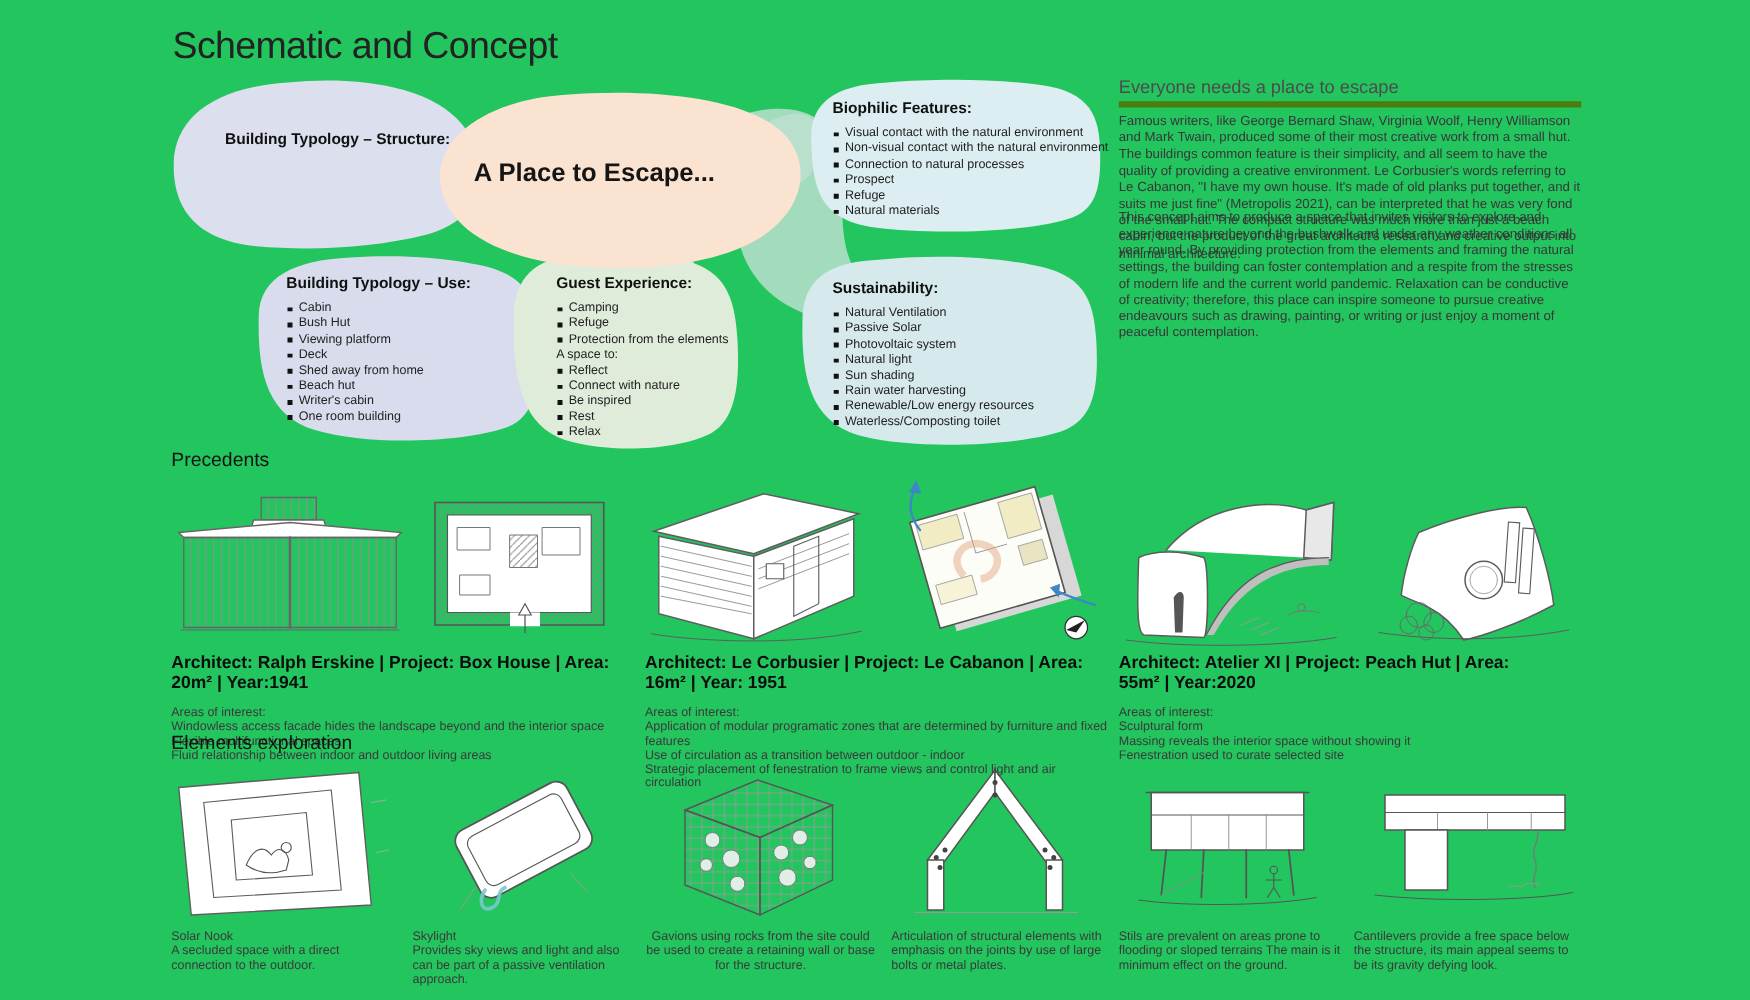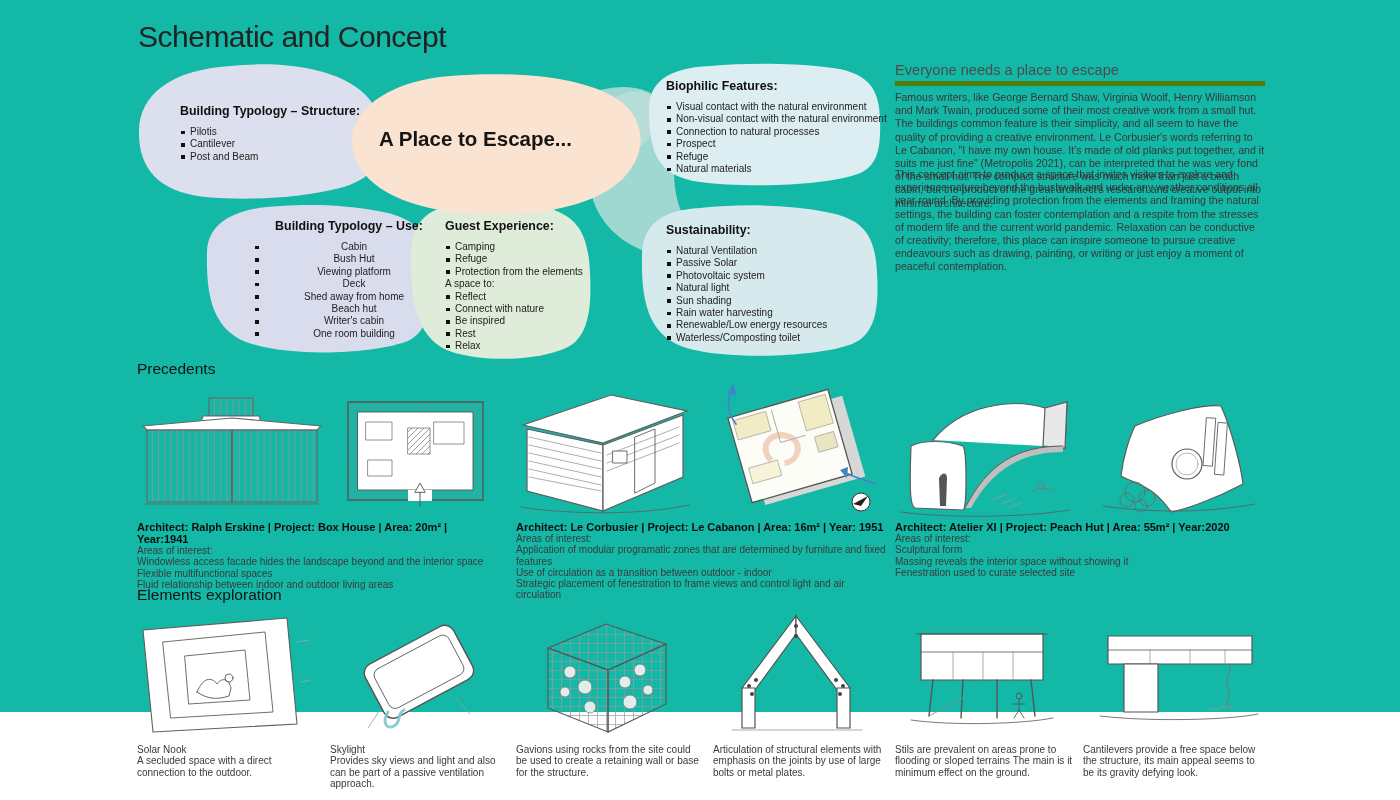--- a/index.html
+++ b/index.html
@@ -1,34 +1,34 @@
 <!DOCTYPE html>
 <html><head>
 <meta charset="utf-8">
 <style>
   * { margin:0; padding:0; box-sizing:border-box; }
   html,body { width:1400px; height:800px; background:#ffffff; overflow:hidden;
               font-family:"Liberation Sans", sans-serif; color:#2e2e2e; }
-  .board { position:relative; width:1400px; height:712px; background:#14b8a6;text-decoration:underline; }
+  .board { position:relative; width:1400px; height:800px; background:#22c55e;text-decoration:underline; }
   .abs { position:absolute; }
   #blob-layer { position:absolute; left:0; top:0; width:1400px; height:800px; z-index:0; }
   .txt { position:absolute; z-index:2; }
   h1.page-title { font-size:30px; font-weight:400; letter-spacing:-0.5px; color:#222; }
   .bubble-title { font-size:12.4px; font-weight:bold; color:#101010; }
   .bubble ul { list-style:none; margin-top:8px; }
   .bubble li { position:relative; font-size:10px; line-height:12.4px; color:#222; padding-left:10px; }
   .bubble li::before { content:""; position:absolute; left:1px; top:4.6px; width:3.6px; height:3.6px; background:#111; }
   .bubble li.no-bullet { padding-left:0; }
   .bubble li.no-bullet::before { display:none; }
   .center-label { font-size:20.5px; font-weight:bold; color:#151515; text-align:center; }
   .essay { width:370px; }
   .essay h2 { font-size:14.6px; font-weight:400; color:#4c4c4c; border-bottom:5px solid #4d7c0f; padding-bottom:3px; margin-bottom:5px; }
   .essay p { font-size:10.6px; line-height:13.2px; color:#373737; }
   .section-h { font-size:15.5px; font-weight:400; color:#121212; }
-  .cap-bold { font-size:11px; font-weight:bold; color:#0d0d0d; margin-bottom:0; }
+  .cap-bold { font-size:14px; font-weight:bold; color:#0d0d0d; margin-bottom:12px; }
   .cap-line { font-size:10px; line-height:11.3px; color:#3a3a3a; }
   .el-title { font-size:10px; line-height:11.3px; color:#3a3a3a; }
   .el-body { font-size:10px; line-height:11.3px; color:#3a3a3a; }
   svg.sk { position:absolute; z-index:1; overflow:visible; }
   svg.sk path, svg.sk rect, svg.sk polygon, svg.sk circle, svg.sk line, svg.sk polyline
       { vector-effect:non-scaling-stroke; }
 </style>
 </head>
 <body>
 
@@ -57,42 +57,37 @@
     <path d="M460,204 C428,207 412,222 411,252 C410,300 416,340 452,352 C488,363 540,360 566,348 C588,338 592,310 590,272 C588,234 578,214 542,207 C515,201 488,201 460,204 Z" fill="#e0ecda"></path>
     <path d="M700,208 C660,210 643,226 642,254 C641,300 647,338 690,349 C732,360 818,357 852,344 C876,334 879,308 877,272 C875,238 866,219 826,212 C786,204 740,204 700,208 Z" fill="#d6e9ec"></path>
     <path d="M710,66 C665,68 648,84 649,112 C650,150 655,176 700,182 C745,188 825,186 858,174 C878,166 881,148 880,118 C879,88 868,71 825,67 C790,63 745,63 710,66 Z" fill="#dceef1"></path>
     <path d="M450,76 C395,80 355,105 352,138 C350,172 382,200 440,210 C495,219 565,215 605,192 C640,172 652,135 628,108 C600,78 520,70 450,76 Z" fill="#fbe3d1"></path>
   </svg>
 
   <h1 class="page-title txt abs" style="left:138px; top:20px;">Schematic and Concept</h1>
 
   <div class="bubble txt abs" style="left:180px; top:104px; width:210px;">
     <div class="bubble-title">Building Typology – Structure:</div>
-    <ul>
-      <li>Pilotis</li>
-      <li>Cantilever</li>
-      <li>Post and Beam</li>
-    </ul>
   </div>
 
   <div class="center-label txt abs" style="left:368px; top:127px; width:215px;">A Place to Escape...</div>
 
   <div class="bubble txt abs" style="left:666px; top:79px; width:222px;">
     <div class="bubble-title">Biophilic Features:</div>
     <ul>
       <li>Visual contact with the natural environment</li>
       <li>Non-visual contact with the natural environment</li>
       <li>Connection to natural processes</li>
       <li>Prospect</li>
       <li>Refuge</li>
       <li>Natural materials</li>
     </ul>
   </div>
 
-  <div class="bubble txt abs" style="left:254px; top:219px; width:190px;text-align:center;">
+  <div class="bubble txt abs" style="left:229px; top:219px; width:190px;">
     <div class="bubble-title">Building Typology – Use:</div>
     <ul>
       <li>Cabin</li>
       <li>Bush Hut</li>
       <li>Viewing platform</li>
       <li>Deck</li>
       <li>Shed away from home</li>
       <li>Beach hut</li>
       <li>Writer's cabin</li>
       <li>One room building</li>
@@ -342,21 +337,21 @@
   </svg>
 
   <div class="txt abs" style="left:137px; top:744px; width:182px;">
     <div class="el-title">Solar Nook</div>
     <div class="el-body">A secluded space with a direct connection to the outdoor.</div>
   </div>
   <div class="txt abs" style="left:330px; top:744px; width:182px;">
     <div class="el-title">Skylight</div>
     <div class="el-body">Provides sky views and light and also can be part of a passive ventilation approach.</div>
   </div>
-  <div class="txt abs" style="left:516px; top:744px; width:185px;">
+  <div class="txt abs" style="left:516px; top:744px; width:185px;text-align:center;">
     <div class="el-body">Gavions using rocks from the site could be used to create a retaining wall or base for the structure.</div>
   </div>
   <div class="txt abs" style="left:713px; top:744px; width:182px;">
     <div class="el-body">Articulation of structural elements with emphasis on the joints by use of large bolts or metal plates.</div>
   </div>
   <div class="txt abs" style="left:895px; top:744px; width:182px;">
     <div class="el-body">Stils are prevalent on areas prone to flooding or sloped terrains The main is it minimum effect on the ground.</div>
   </div>
   <div class="txt abs" style="left:1083px; top:744px; width:182px;">
     <div class="el-body">Cantilevers provide a free space below the structure, its main appeal seems to be its gravity defying look.</div>

